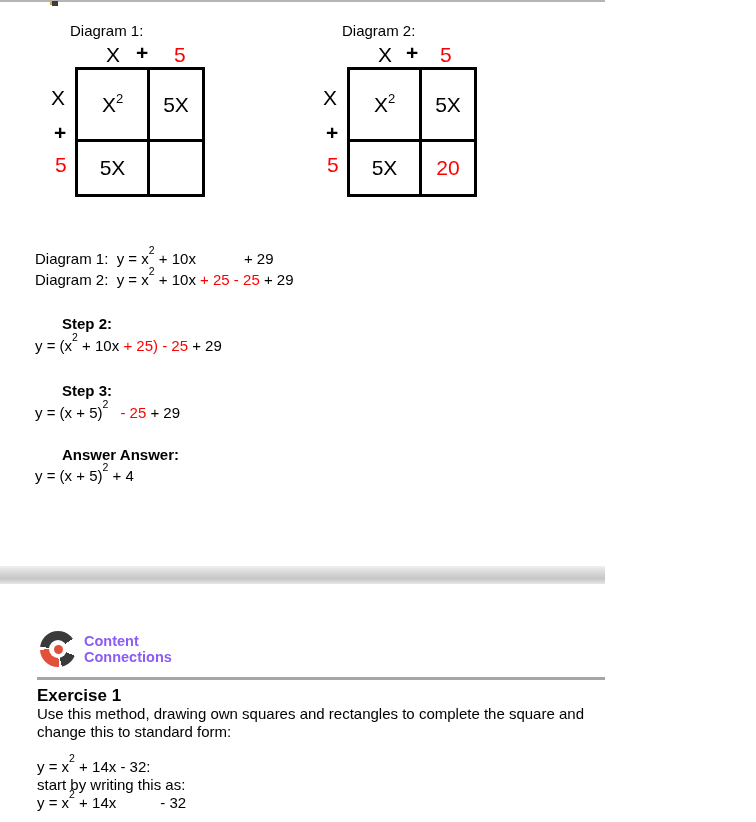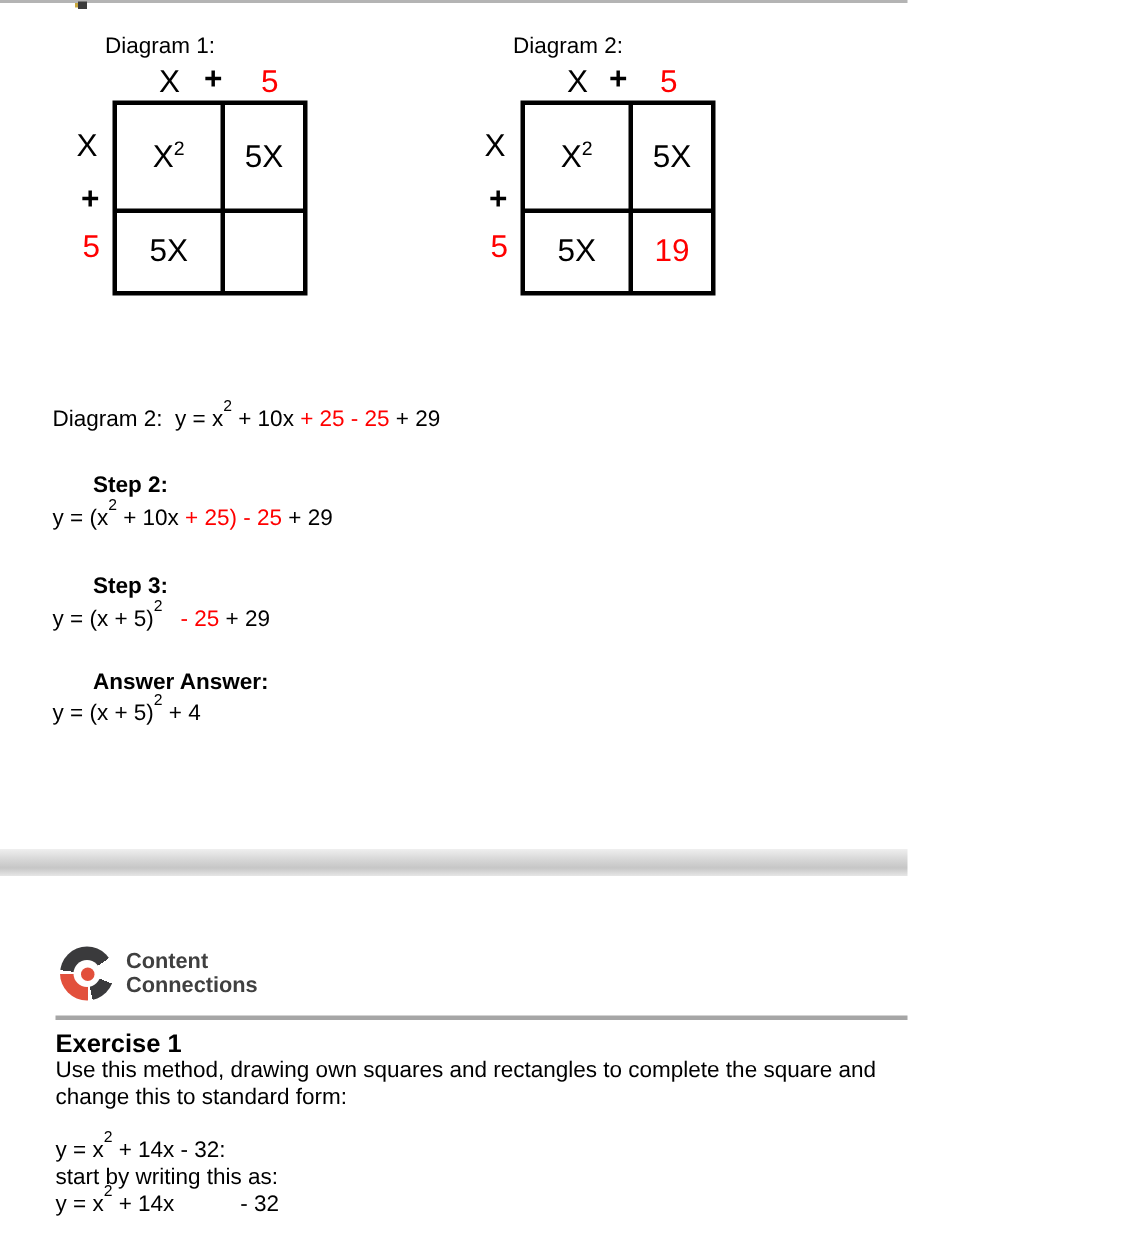--- a/index.html
+++ b/index.html
@@ -54,21 +54,21 @@
       #3a3a3c 0deg 55deg,
       #ffffff 55deg 112deg,
       #3a3a3c 112deg 168deg,
       #ffffff 168deg 177deg,
       #e2503c 177deg 268deg,
       #ffffff 268deg 277deg,
       #3a3a3c 277deg 360deg);
   }
   .logo-hole{position:absolute;left:9px;top:9px;width:18px;height:18px;border-radius:50%;background:#fff;}
   .logo-dot{position:absolute;left:13.5px;top:13.5px;width:9px;height:9px;border-radius:50%;background:#e2503c;}
-  .logo-text{position:absolute;left:84px;top:633px;font-size:14.5px;font-weight:600;color:#404040;line-height:16px;}
+  .logo-text{position:absolute;left:84px;top:633px;font-size:14.5px;font-weight:600;color:#8b5cf6;line-height:16px;}
   .footer-rule{position:absolute;left:37px;top:677px;width:625px;height:3px;background:#a6a6a6;}
   .ex-head{position:absolute;left:37px;top:686px;font-size:17px;font-weight:bold;}
   .ex-text{position:absolute;left:37px;font-size:15px;}
 </style>
 </head>
 <body>
 
 <div class="screen">
 
   <div class="top-line"></div>
@@ -101,24 +101,25 @@
     <span class="dg-sidelabel" style="left:11px;top:66px">X</span>
     <span class="dg-sidelabel plus" style="left:14px;top:101px">+</span>
     <span class="dg-sidelabel red" style="left:15px;top:133px">5</span>
     <div class="dg-grid">
       <div class="cell tl">
           <span>X</span>
           <sup>2</sup>
         </div>
       <div class="cell tr">5X</div>
       <div class="cell bl">5X</div>
-      <div class="cell br red">19</div>
+      <div class="cell br red">20</div>
     </div>
   </div>
 
+  <div class="eq" style="top:250px"><span>Diagram 1:  y = x</span><sup>2</sup><span> + 10x</span><span class="gap48">+ 29</span></div>
 
   <div class="eq" style="top:271px"><span>Diagram 2:  y = x</span><sup>2</sup><span> + 10x </span><span class="red">+ 25 - 25</span><span> + 29</span></div>
 
   <div class="eq eq-head" style="top:315px">Step 2:</div>
   <div class="eq" style="top:337px"><span>y = (x</span><sup>2</sup><span> + 10x </span><span class="red">+ 25) - 25</span><span> + 29</span></div>
 
   <div class="eq eq-head" style="top:382px">Step 3:</div>
   <div class="eq" style="top:404px"><span>y = (x + 5)</span><sup>2</sup><span class="red gap12">- 25</span><span> + 29</span></div>
 
   <div class="eq eq-head" style="top:446px">Answer Answer:</div>

